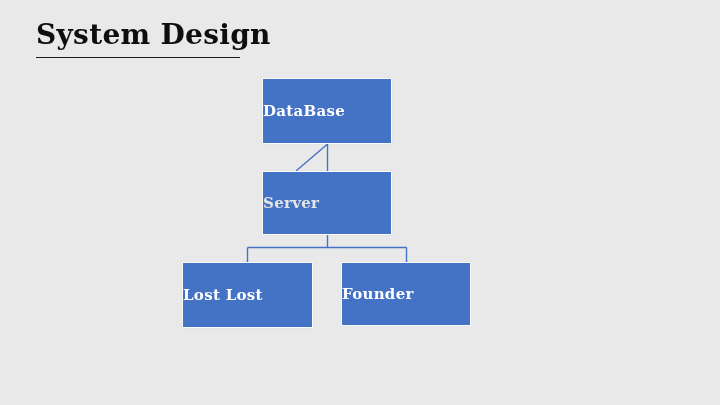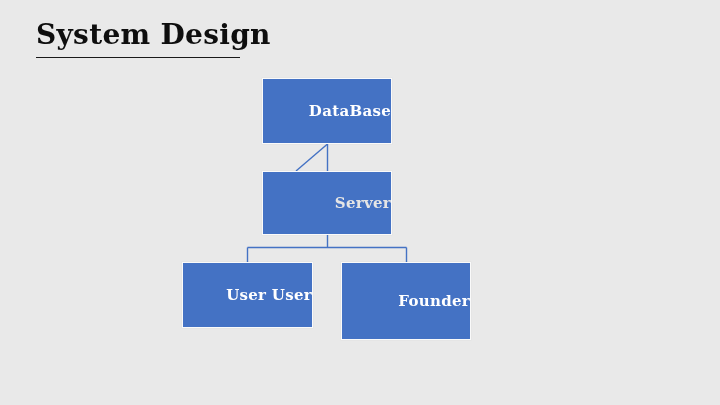--- a/index.html
+++ b/index.html
@@ -47,32 +47,32 @@
     pointer-events: none;
   }
   .node {
     position: absolute;
     box-sizing: border-box;
     background: #4472c4;
     border: 1.6px solid #fafafa;
     color: #ffffff;
     display: flex;
     align-items: center;
-    justify-content: flex-end;
+    justify-content: flex-start;
     font-size: 15px;
     font-weight: 600;
     letter-spacing: 0.3px;
     text-align: center;
     box-shadow: 0 0 0 0.5px rgba(0,0,0,0.03);
     cursor: default;
   }
   .node-database { left: 262px; top: 78px;  width: 130px; height: 66px; }
   .node-server   { left: 262px; top: 171px; width: 130px; height: 64px; }
   .node-lost-user{ left: 182px; top: 262px; width: 131px; height: 66px; }
-  .node-founder  { left: 341px; top: 262px; width: 130px; height: 78px; }
+  .node-founder  { left: 341px; top: 262px; width: 130px; height: 64px; }
 </style>
 </head>
 <body style="background: rgb(233, 233, 233);">
 
 <div class="slide">
 
   <div class="slide-title" style="color: rgb(14, 14, 14);">System Design</div>
 
   <div class="title-underline"></div>
 
@@ -93,20 +93,20 @@
 
   <div class="node node-database" style="background: rgb(68, 114, 196); border-color: rgb(250, 250, 250); color: rgb(255, 255, 255);">
     <span>DataBase</span>
   </div>
 
   <div class="node node-server" style="background: rgb(68, 114, 196); border-color: rgb(250, 250, 250); color: #e5e5e5;">
     <span>Server</span>
   </div>
 
   <div class="node node-lost-user" style="background: rgb(68, 114, 196); border-color: rgb(250, 250, 250); color: rgb(255, 255, 255);">
-    <span>User User</span>
+    <span>Lost Lost</span>
   </div>
 
   <div class="node node-founder" style="background: rgb(68, 114, 196); border-color: rgb(250, 250, 250); color: rgb(255, 255, 255);">
     <span>Founder</span>
   </div>
 
 </div>
 
 </body></html>

